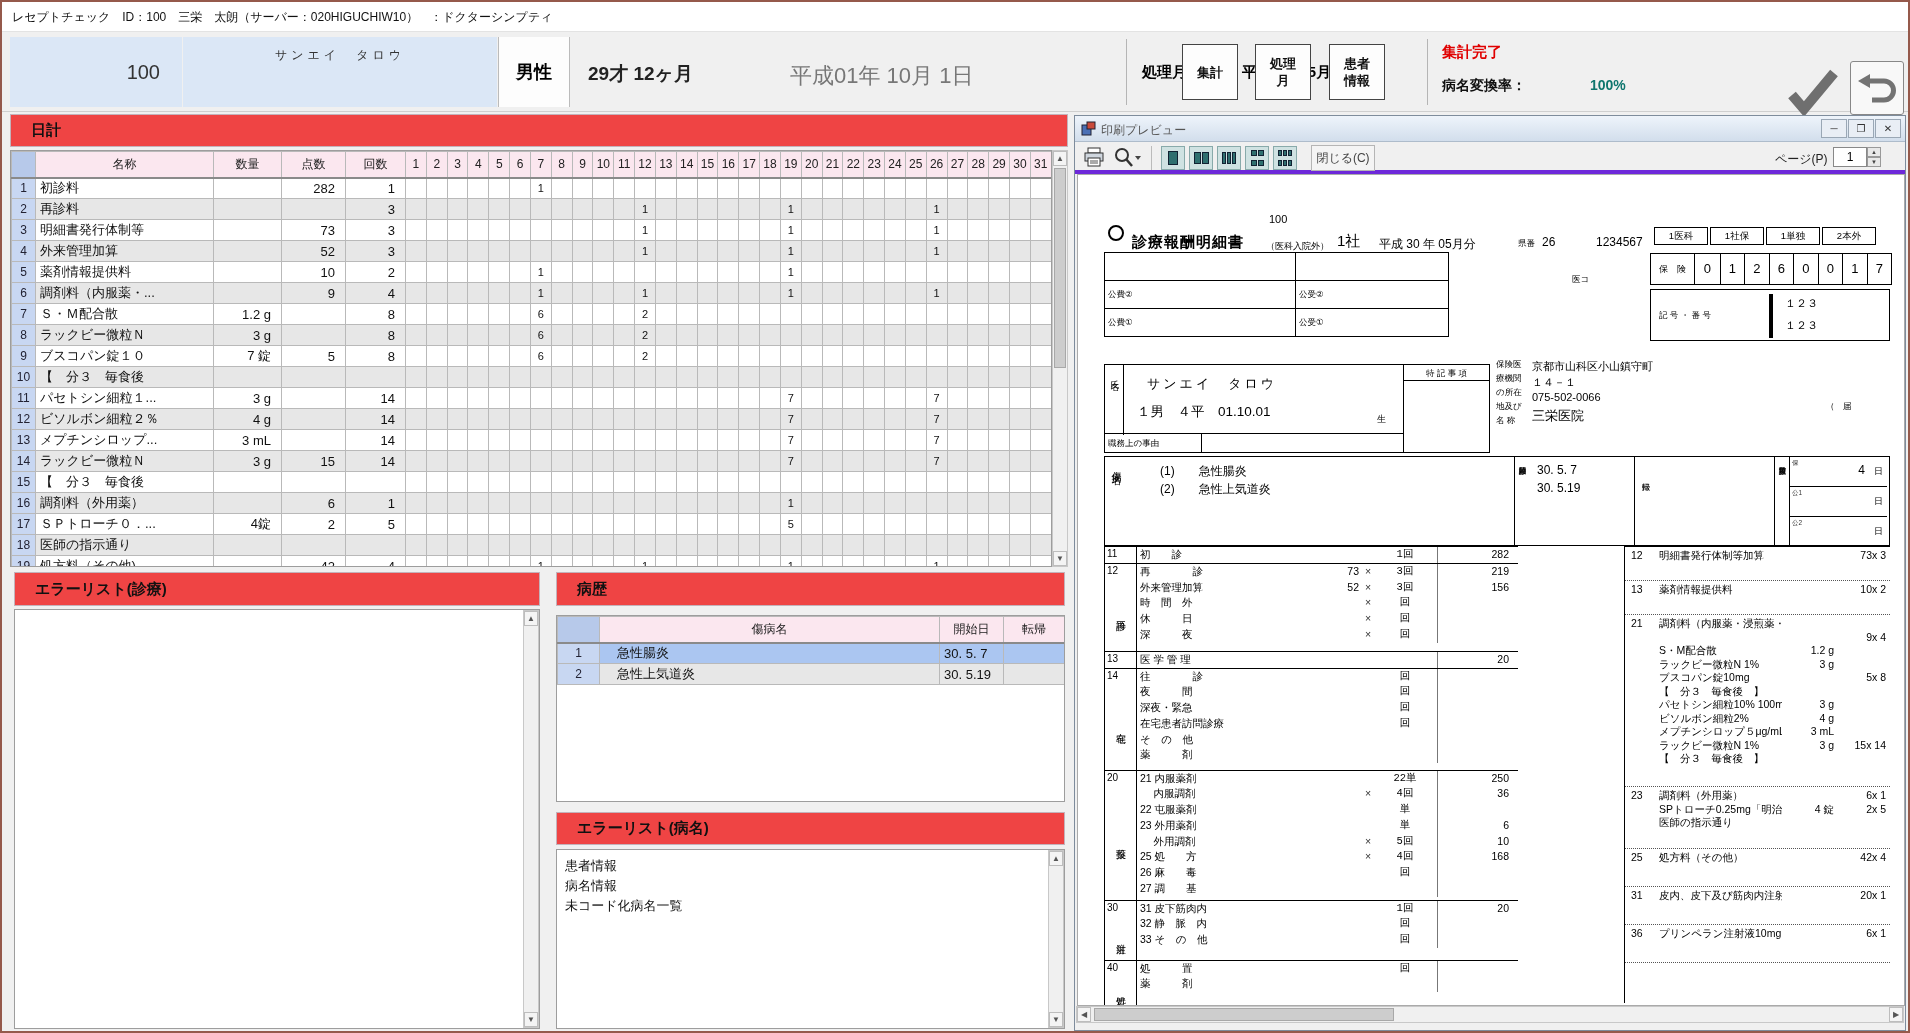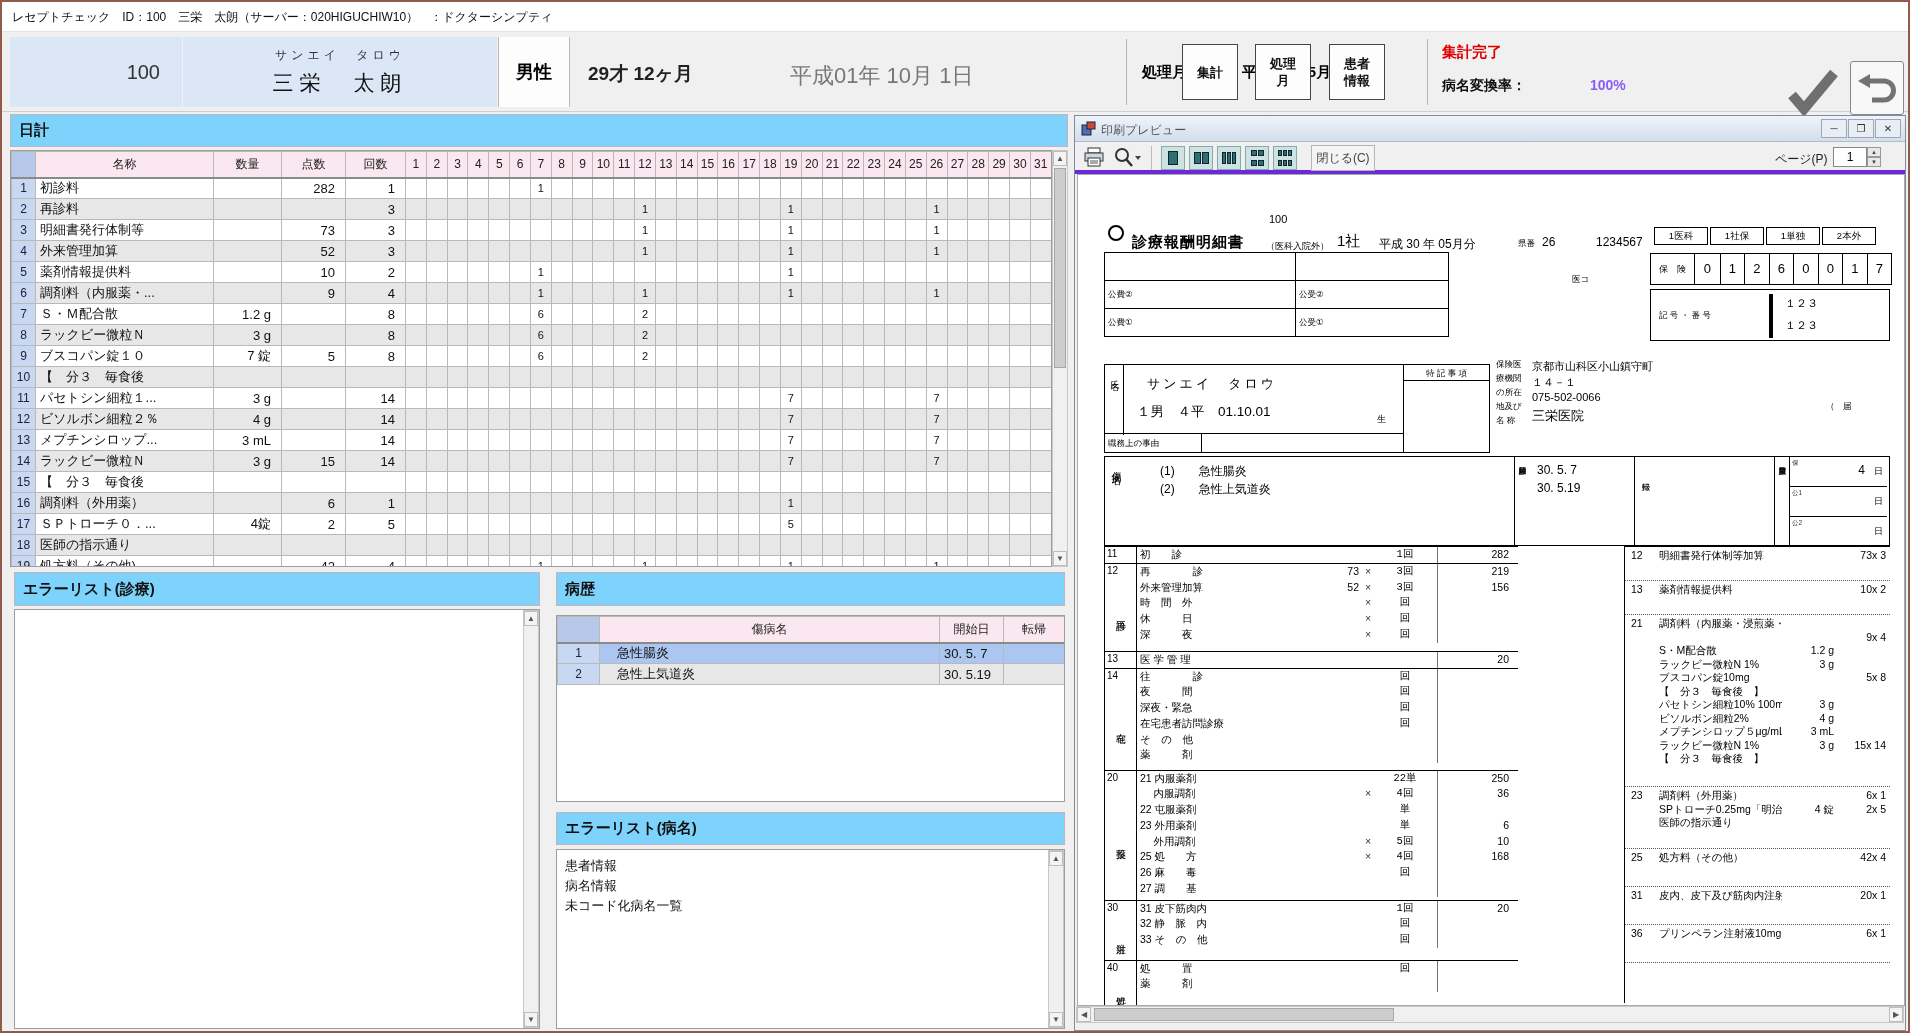--- a/index.html
+++ b/index.html
@@ -20,26 +20,26 @@
   .agecell { left:578px; width:540px; }
   .agecell .age { font-size:19px; font-weight:bold; color:#222; position:absolute; left:8px; top:24px; }
   .agecell .birth { font-size:22px; color:#777; position:absolute; left:210px; top:24px; }
   .vsep { position:absolute; top:6px; width:1px; height:66px; background:#b5b5b5; }
   .pmlabel { position:absolute; left:1140px; top:30px; font-size:15px; font-weight:bold; }
   .pmvalue { position:absolute; left:1240px; top:30px; font-size:15px; font-weight:bold; }
   .hbtn { position:absolute; top:11px; width:56px; height:56px; background:#fdfdfd; border:1px solid #444; font-size:13px; font-weight:bold; color:#111; display:flex; align-items:center; justify-content:center; text-align:center; line-height:17px; cursor:pointer; }
   .hbtn.b1 { left:1180px; } .hbtn.b2 { left:1253px; } .hbtn.b3 { left:1327px; }
   .status-done { position:absolute; left:1440px; top:10px; font-size:15px; font-weight:bold; color:#e00000; }
   .conv-label { position:absolute; left:1440px; top:44px; font-size:14px; font-weight:bold; color:#111; }
-  .conv-value { position:absolute; left:1588px; top:44px; font-size:14px; font-weight:bold; color:#8b5cf6; }
+  .conv-value { position:absolute; left:1588px; top:44px; font-size:14px; font-weight:bold; color:#0f766e; }
   .checkwrap { position:absolute; left:1782px; top:34px; width:56px; height:48px; }
   .undobtn { position:absolute; left:1848px; top:28px; width:54px; height:54px; background:#f8f8f8; border:1px solid #888; border-radius:3px; display:flex; align-items:center; justify-content:center; cursor:pointer; }
 
   
-  .band { position:absolute; background:#7dd3fc; border:1px solid #c4b2ba; font-size:15px; font-weight:bold; color:#111; display:flex; align-items:center; padding-left:8px; }
+  .band { position:absolute; background:#ef4444; border:1px solid #c4b2ba; font-size:15px; font-weight:bold; color:#111; display:flex; align-items:center; padding-left:20px; }
 
   
   .daily-band { left:8px; top:112px; width:1058px; height:33px; }
   .daily-wrap { position:absolute; left:8px; top:148px; width:1042px; height:417px; background:#fff; border:1px solid #9d9d9d; overflow:hidden; }
   table.grid { border-collapse:collapse; table-layout:fixed; width:100%; }
   table.grid td, table.grid th { border:1px solid #b9b9b9; overflow:hidden; white-space:nowrap; font-weight:normal; }
   table.grid thead th { background:#fbe7ef; height:26px; font-size:12px; color:#222; text-align:center; border-bottom:2px solid #8a8a8a; }
   table.grid thead th.corner { background:#b7c9ea; }
   table.grid tbody td { height:21px; font-size:13px; color:#111; background:#fff; }
   table.grid tbody tr.alt td { background:#e7e7e7; }
@@ -125,21 +125,20 @@
 <body>
 
 <div class="app">
 
   <div class="titlebar">レセプトチェック　ID：100　三栄　太朗（サーバー：020HIGUCHIW10）　：ドクターシンプティ</div>
 
   <div class="hdr">
     <div class="cell idcell">100</div>
     <div class="cell namecell">
       <div class="kana">サンエイ　タロウ</div>
-      <div class="nm">三栄　太朗</div>
     </div>
     <div class="cell gendercell">男性</div>
     <div class="cell agecell">
       <span class="age">29才 12ヶ月</span>
       <span class="birth">平成01年 10月 1日</span>
     </div>
     <div class="vsep" style="left:1124px"></div>
     <div class="pmlabel">処理月：</div>
     <div class="pmvalue">平成30年 5月</div>
     <div class="vsep" style="left:1425px"></div>

